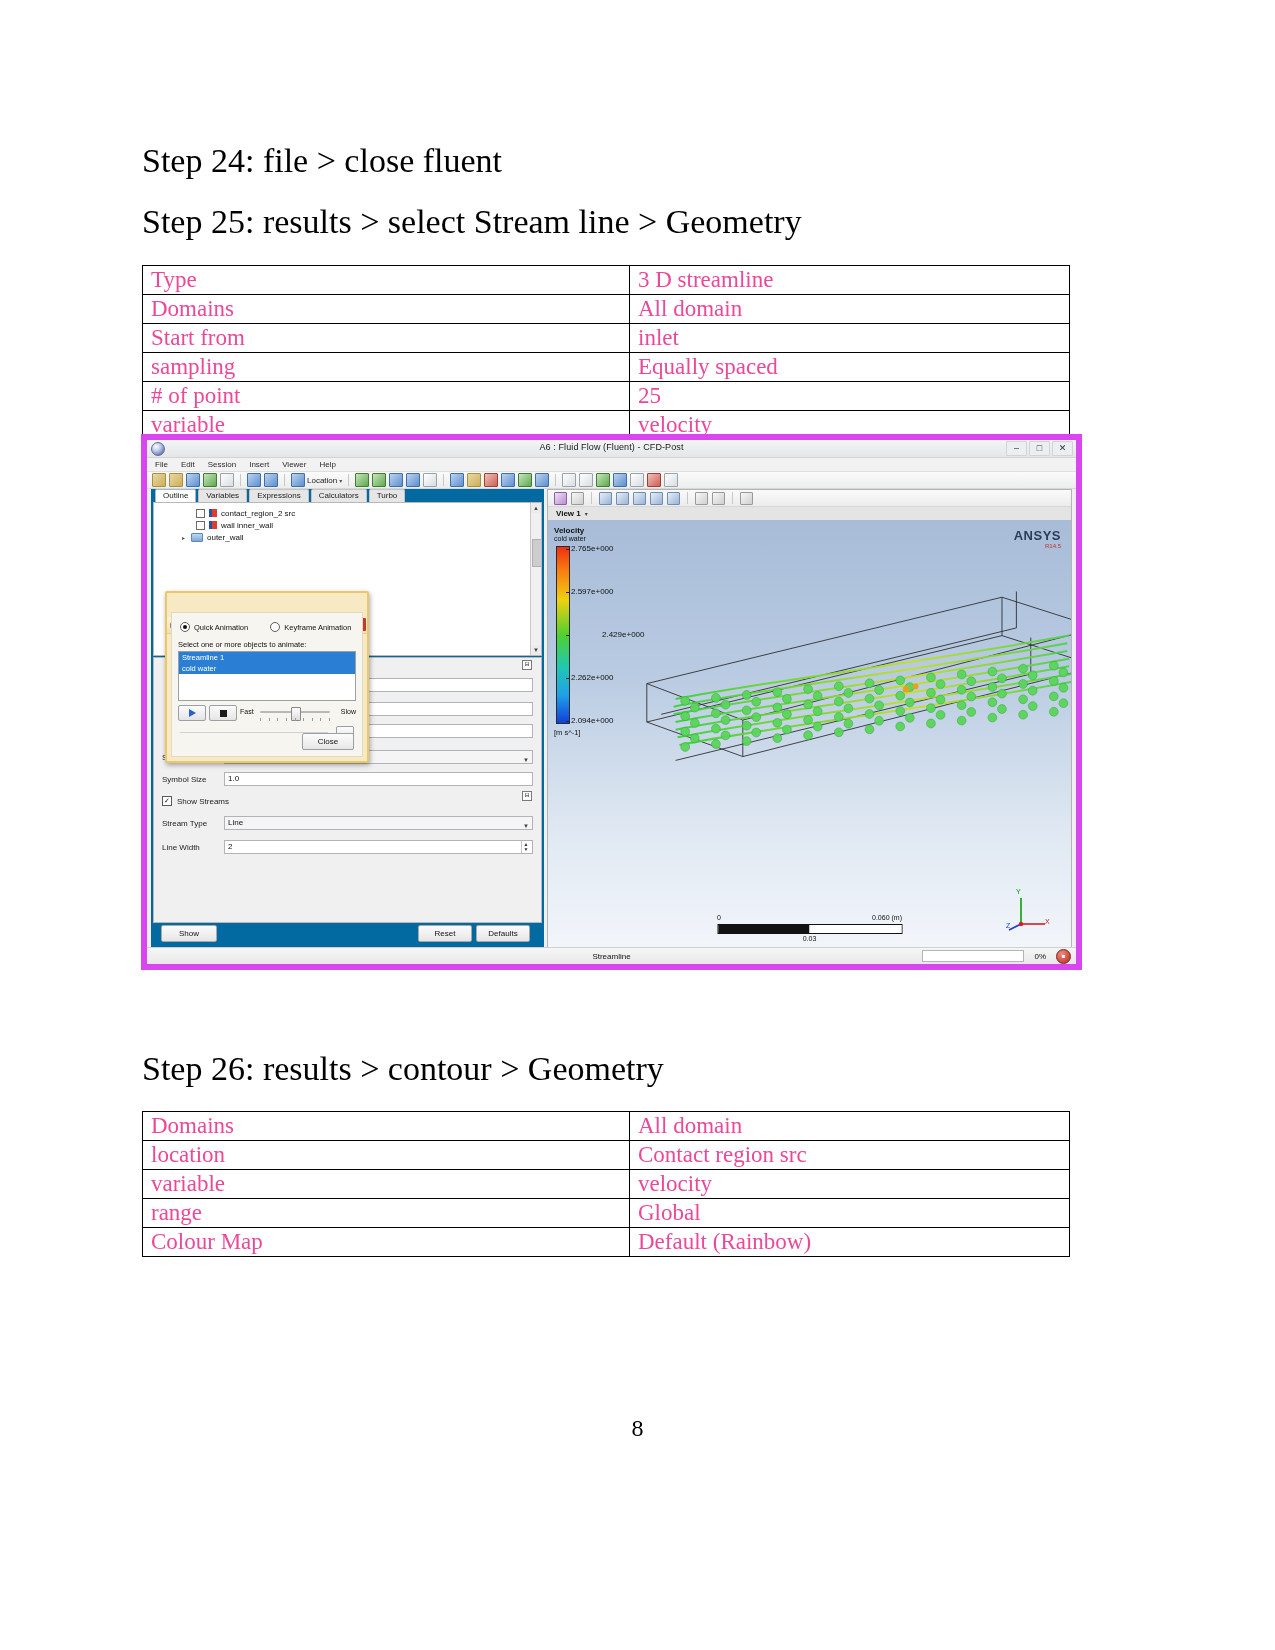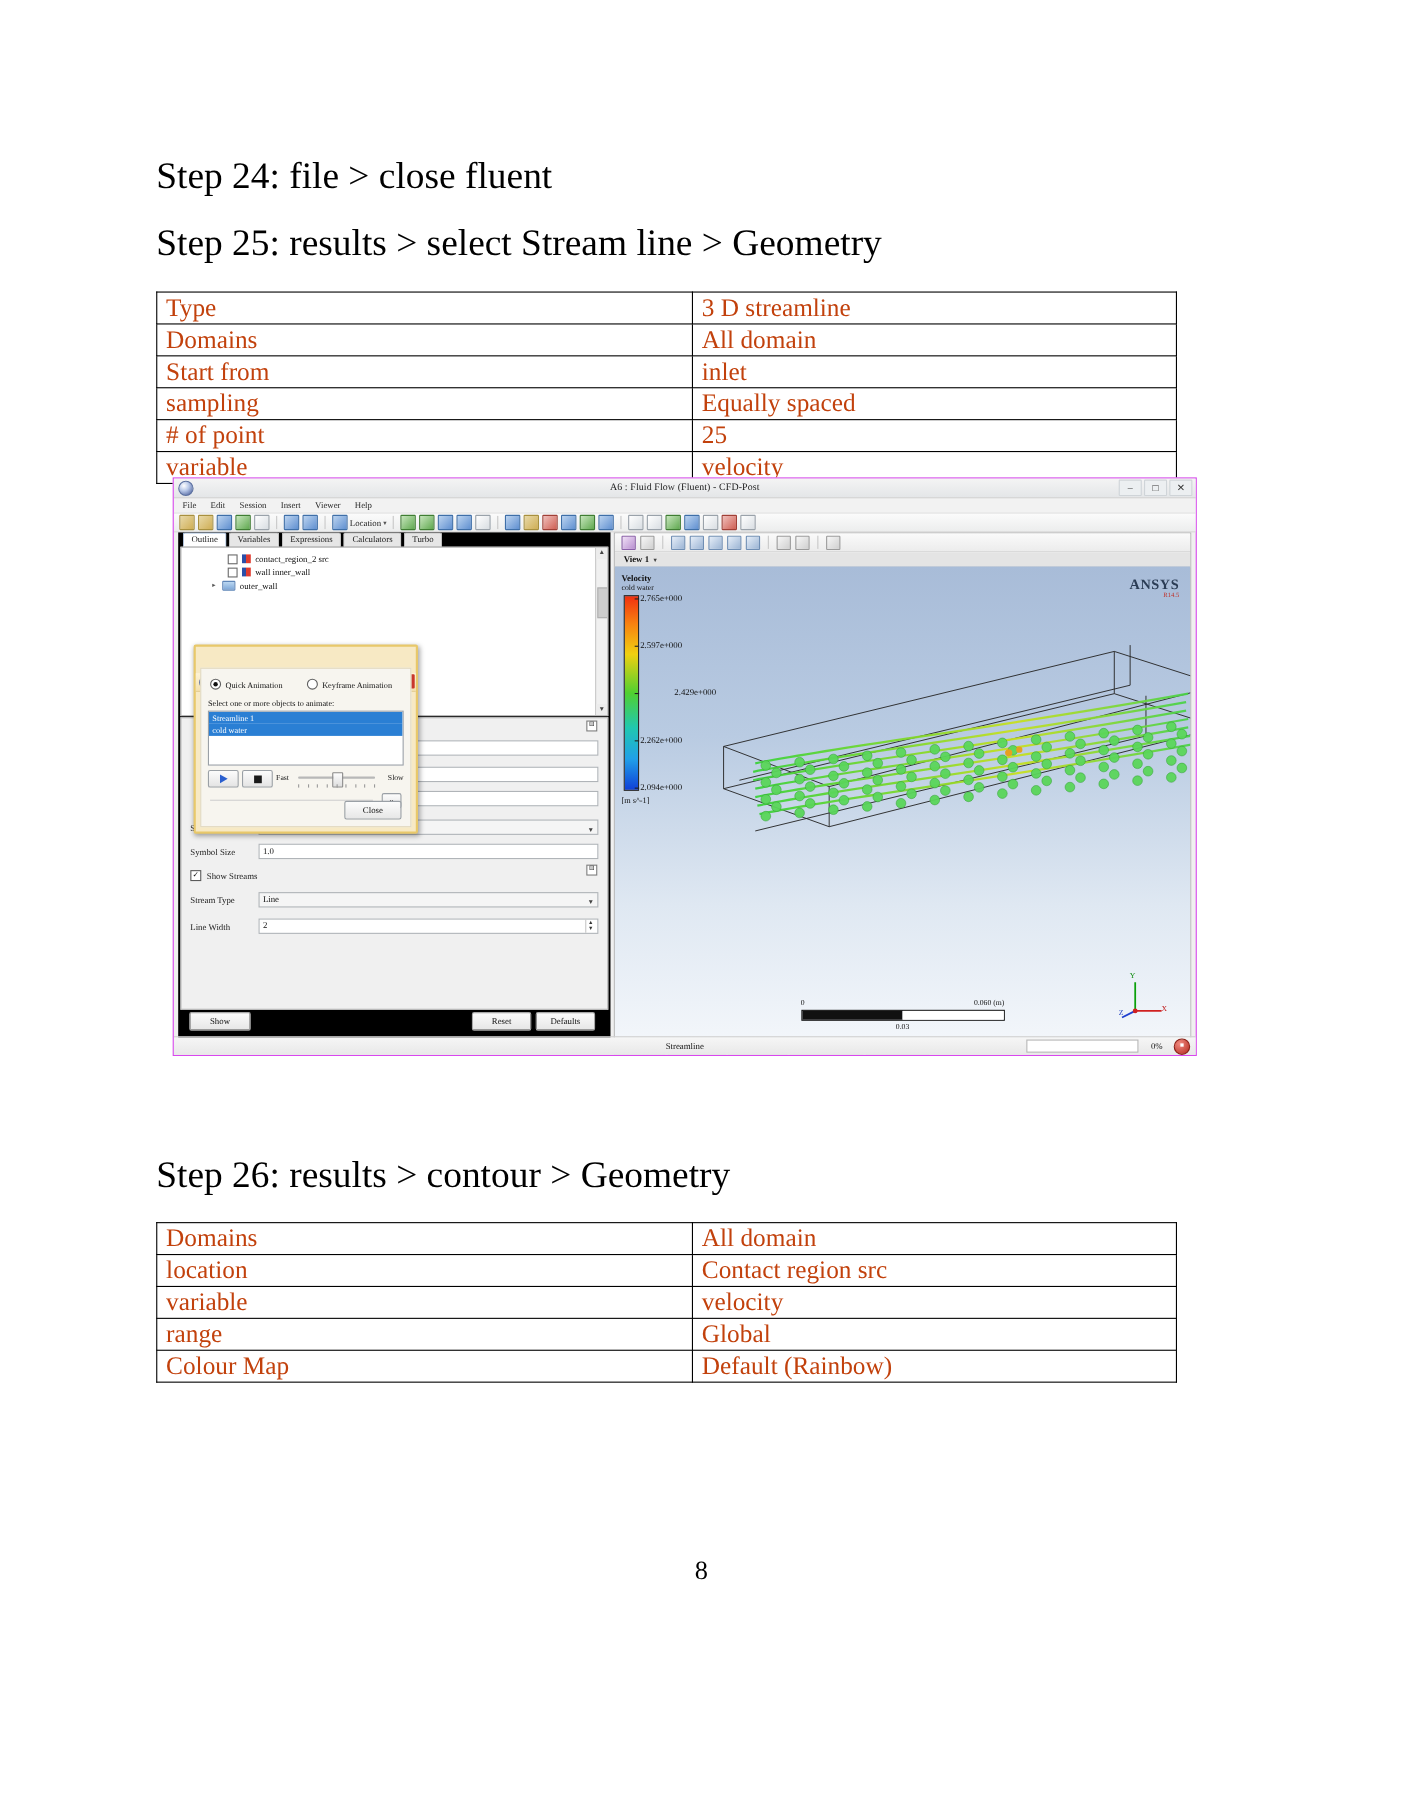--- a/index.html
+++ b/index.html
@@ -19,37 +19,37 @@
   #step25{top:203px;}
   #step26{top:1050px;}
 
   
   .doctable{
     position:absolute;left:142px;width:928px;border-collapse:collapse;
     table-layout:fixed;
   }
   .doctable td{
     border:1px solid #000;font-size:23px;padding:1px 8px;
-    font-family:"Liberation Serif",serif;color:#c2410c;height:26px;line-height:26px;
+    font-family:"Liberation Serif",serif;color:#ec4899;height:26px;line-height:26px;
     vertical-align:middle;
   }
   .doctable td.k{width:470px;}
   #table1{top:265px;}
   #table2{top:1111px;}
 
   .pagenum{
     position:absolute;left:0;right:0;top:1415px;text-align:center;
     font-size:24px;font-family:"Liberation Serif",serif;color:#000;
   }
 
   
   .win{
-    position:absolute;left:157px;top:434px;width:929px;height:524px;
-    background:#f0f0f0;border:1px solid #d946ef;
-    font-family:Liberation Serif, serif;overflow:hidden;
+    position:absolute;left:141px;top:434px;width:929px;height:524px;
+    background:#f0f0f0;border:6px solid #d946ef;
+    font-family:Liberation Sans, sans-serif;overflow:hidden;
   }
   .titlebar{
     position:relative;height:17px;
     background:linear-gradient(to bottom,#f4f4f4,#e4e6e8);
     border-bottom:1px solid #d2d2d2;
   }
   .titlebar .tlabel{
     position:absolute;left:0;right:0;top:2px;text-align:center;
     font-size:9px;color:#1a1a1a;letter-spacing:.1px;
   }
@@ -86,21 +86,21 @@
   .tb-ico.w{background:linear-gradient(135deg,#ffffff,#d8dde2);border-color:#9aa2aa;}
   .tb-sep{width:1px;height:12px;background:#c8c8c8;margin:0 3px;flex:none;}
   .tb-loc{
     display:flex;align-items:center;gap:2px;font-size:8px;color:#222;flex:none;
   }
   .tb-loc .chev{font-size:6px;color:#555;}
 
   
   .leftpane{
     position:absolute;left:4px;top:49px;width:393px;height:470px;
-    background:#000000;
+    background:#0369a1;
   }
   .tabs{display:flex;gap:2px;height:13px;align-items:flex-end;padding-left:4px;}
   .tab{
     font-size:8px;padding:1px 7px;background:#e6e6e6;border:1px solid #c3c3c3;
     border-bottom:none;border-radius:2px 2px 0 0;color:#222;line-height:10px;
   }
   .tab.active{background:#fff;border-color:#9fb8d8;}
   .tree{
     position:relative;height:152px;background:#ffffff;border:1px solid #b8b8b8;
     margin:0 2px;overflow:hidden;

